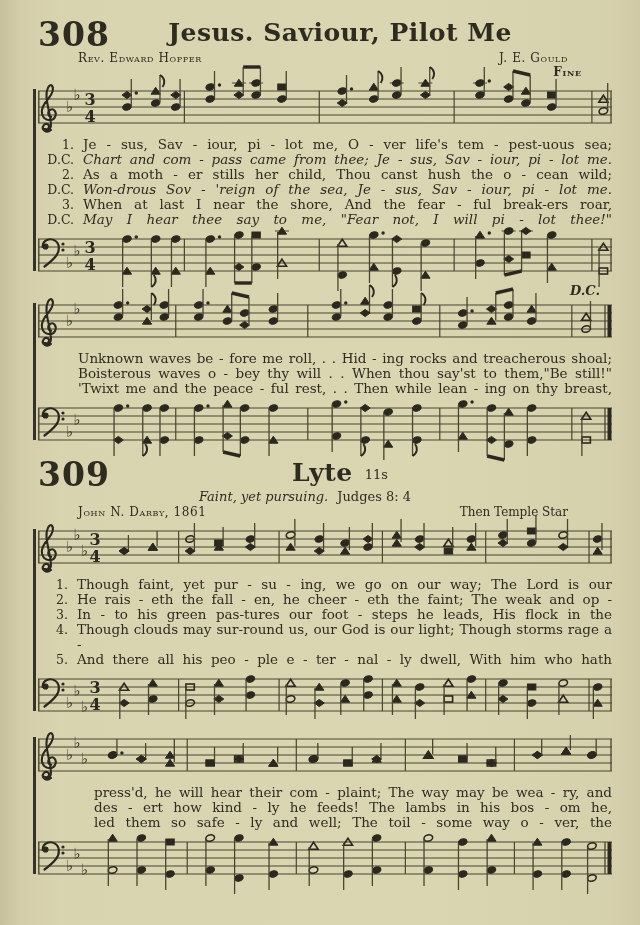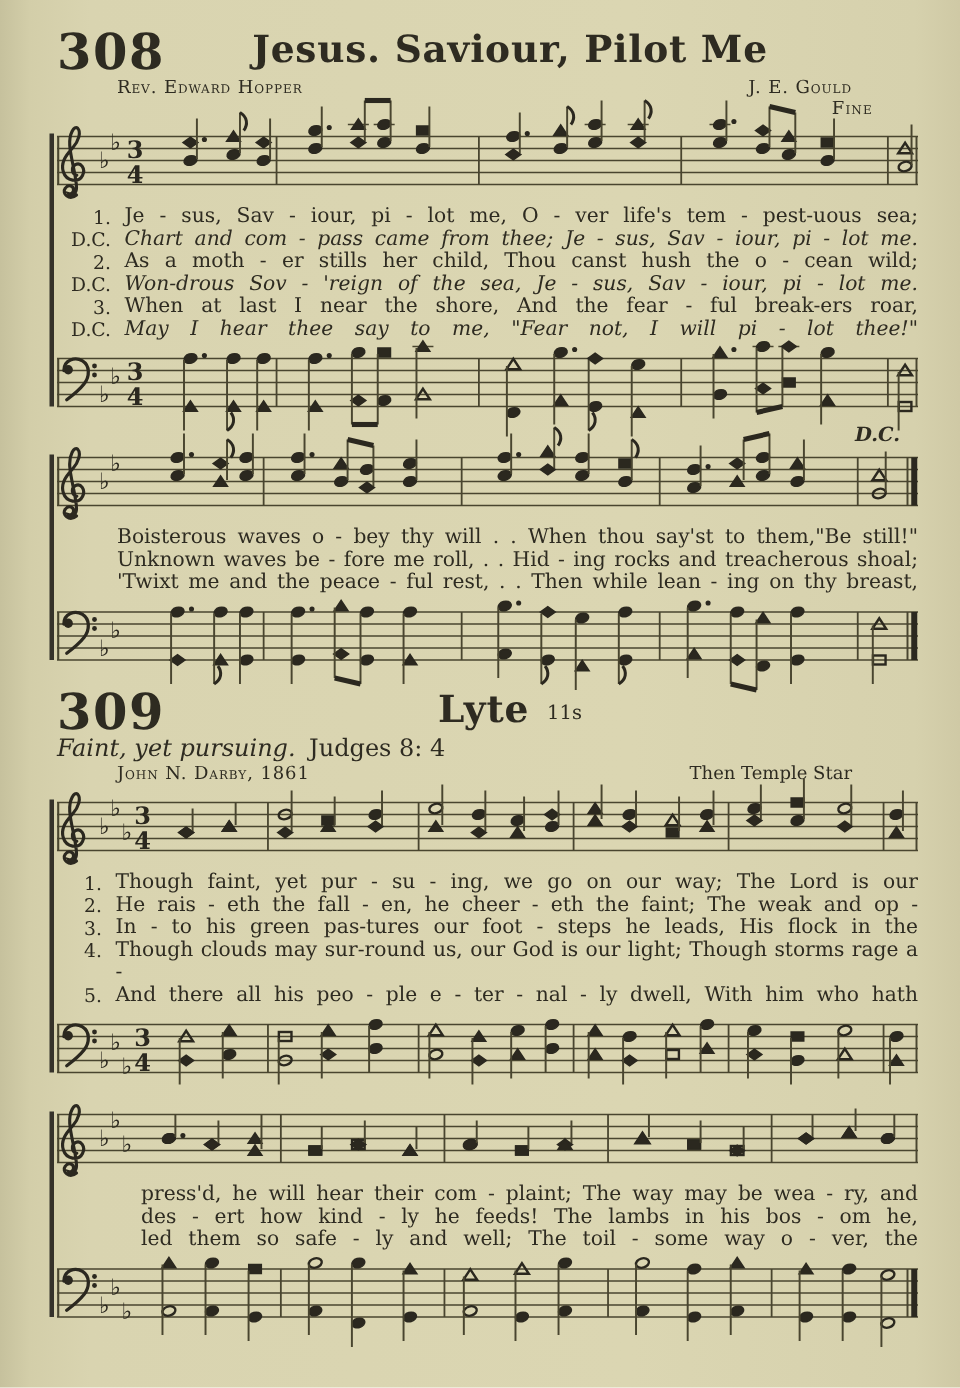--- a/index.html
+++ b/index.html
@@ -8,35 +8,35 @@
     padding:18px 28px 0 38px;overflow:hidden;
     background:linear-gradient(90deg,#c6c19d 0,#d3cea9 20px,#d9d4b0 60px,#dbd6b2 420px,#d6d1ad 610px,#cfc9a5 640px);
     font-family:"DejaVu Serif","Liberation Serif",serif;color:#2e2b21;
   }
   .h-row1{display:flex;align-items:flex-start}
   .hymn-num{font-size:33px;font-weight:600;line-height:1;width:86px;letter-spacing:1px}
   .hymn-title{flex:1;text-align:center;font-size:25px;font-weight:bold;letter-spacing:.5px;margin:2px 56px 0 0;line-height:1}
   .meter{font-size:13px;font-weight:normal;letter-spacing:0;margin-left:12px;vertical-align:2px}
   .byline{display:flex;justify-content:space-between;font-size:12px;margin:1px 44px 0 40px;line-height:1.15}
   .smallcaps{font-variant:small-caps;letter-spacing:.6px}
-  .fine{text-align:right;font-size:12px;font-weight:normal;font-variant:small-caps;letter-spacing:.8px;margin:0 30px 0 0;line-height:1.1}
+  .fine{text-align:right;font-size:12px;font-weight:bold;font-variant:small-caps;letter-spacing:.8px;margin:0 30px 0 0;line-height:1.1}
   .system{position:relative;margin-top:2px}
   .system::before{content:"";position:absolute;left:-5px;top:8px;bottom:10px;width:3px;background:#35322a}
   .staff{display:block;width:574px;height:52px;overflow:visible}
   .verses{margin:4px 0 2px 0}
   .vline{display:flex;font-size:13.5px;line-height:15px}
   .vnum{flex:none;width:36px;text-align:right;padding-right:9px;font-size:12.5px;font-variant:small-caps}
   .v309 .vnum{width:30px}
   .vtext{flex:1;text-align:justify;text-align-last:justify}
   .italic{font-style:italic}
   .cont308{padding-left:40px}
   .cont309{padding-left:56px}
   .dc{text-align:right;font-size:13px;font-weight:bold;font-style:italic;margin:3px 12px -4px 0;line-height:1}
   .h309-wrap{margin-top:8px}
-  .subtitle{font-size:16px;margin:-2px 40px 0 0;line-height:1.2}
+  .subtitle{text-align:center;font-size:13px;margin:-2px 40px 0 0;line-height:1.2}
   .sub-it{font-style:italic}
   .sub-scrip{margin-left:9px}
 </style>
 </head>
 <body>
 
 <div class="page">
 
   <section>
     <div class="h-row1">
@@ -310,24 +310,24 @@
           <ellipse cx="493.64" cy="26" rx="4.4" ry="3.1" transform="rotate(-16 493.64 26)" fill="#2b281f" stroke="#2b281f" stroke-width="1"></ellipse>
           <line x1="497.94" y1="25" x2="497.94" y2="-2" stroke="#49452f" stroke-width="1.3"></line>
           <path d="M 543.5699999999999 25.2 L 552.77 25.2 L 548.17 18.2 Z" fill="none" stroke="#2b281f" stroke-width="1.6"></path>
           <ellipse cx="548.17" cy="34" rx="4.4" ry="3.1" transform="rotate(-16 548.17 34)" fill="none" stroke="#2b281f" stroke-width="1.6"></ellipse>
           <line x1="552.4699999999999" y1="33" x2="552.4699999999999" y2="6" stroke="#49452f" stroke-width="1.3"></line>
           <line x1="193.72000000000003" y1="-2" x2="210.94" y2="2" stroke="#2b281f" stroke-width="3.4"></line>
           <line x1="457.76000000000005" y1="-2" x2="474.97999999999996" y2="-6" stroke="#2b281f" stroke-width="3.4"></line>
         </svg>
       <div class="verses cont308">
         <div class="vline">
+            <span class="vtext">Unknown waves be - fore me roll, . . Hid - ing rocks and treacherous shoal;</span>
+          </div>
+        <div class="vline">
             <span class="vtext">Boisterous waves o - bey thy will . . When thou say'st to them,"Be still!"</span>
-          </div>
-        <div class="vline">
-            <span class="vtext">Unknown waves be - fore me roll, . . Hid - ing rocks and treacherous shoal;</span>
           </div>
         <div class="vline">
             <span class="vtext">'Twixt me and the peace - ful rest, . . Then while lean - ing on thy breast,</span>
           </div>
       </div>
       <svg class="staff" viewBox="0 0 574 52">
           <line x1="0" y1="10" x2="574" y2="10" stroke="#49452f" stroke-width="1.1"></line>
           <line x1="0" y1="18" x2="574" y2="18" stroke="#49452f" stroke-width="1.1"></line>
           <line x1="0" y1="26" x2="574" y2="26" stroke="#49452f" stroke-width="1.1"></line>
           <line x1="0" y1="34" x2="574" y2="34" stroke="#49452f" stroke-width="1.1"></line>

